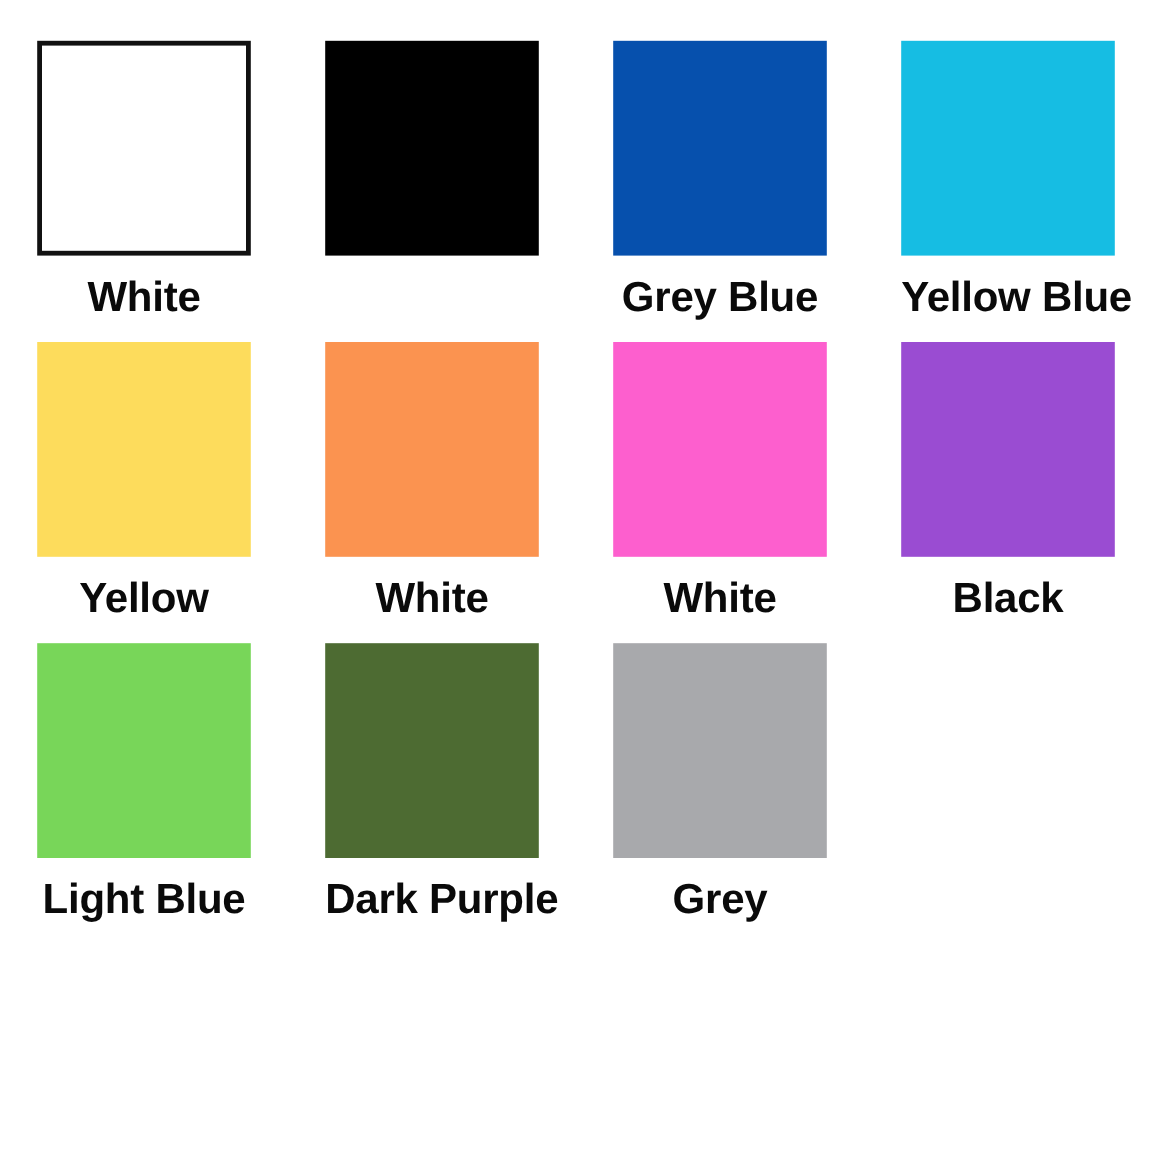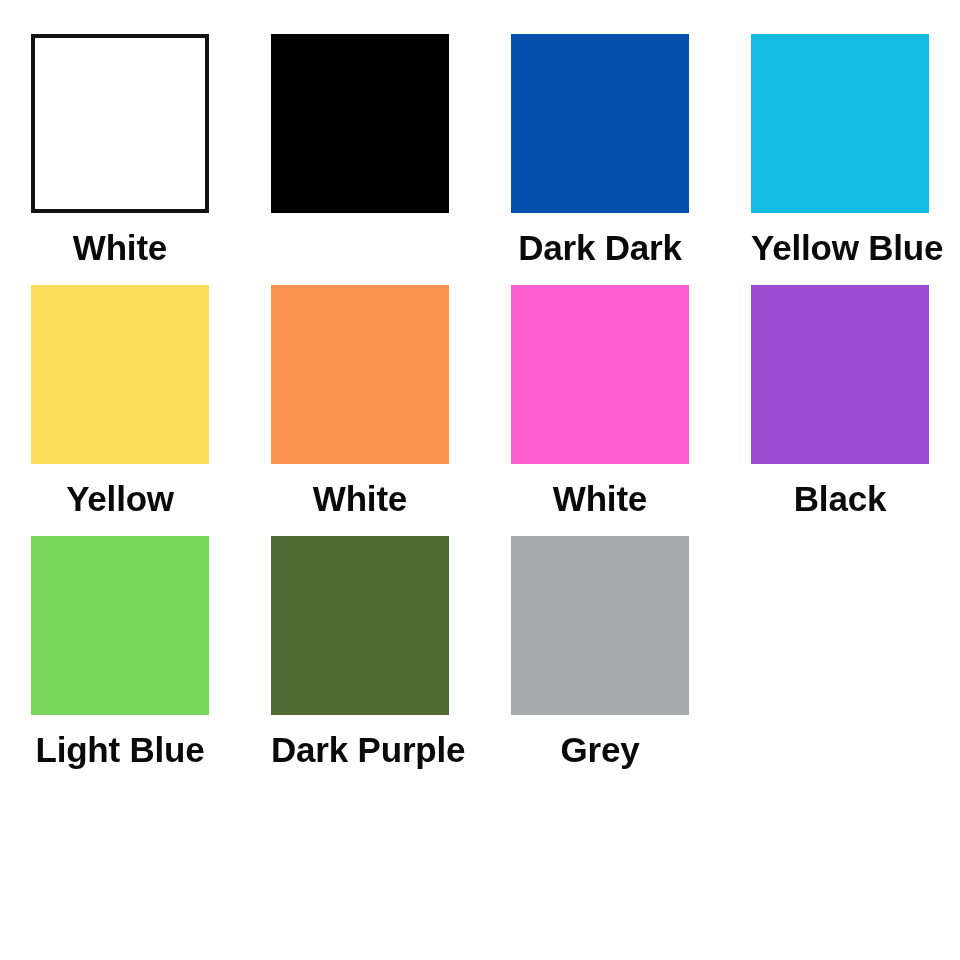--- a/index.html
+++ b/index.html
@@ -70,21 +70,21 @@
 <div id="swatch-grid">
     <div class="swatch-cell">
       <div class="swatch-chip outlined" style="background-color: rgb(255, 255, 255);"></div>
       <div class="swatch-label">White</div>
     </div>
     <div class="swatch-cell">
       <div class="swatch-chip" style="background-color: rgb(0, 0, 0);"></div>
     </div>
     <div class="swatch-cell">
       <div class="swatch-chip" style="background-color: rgb(6, 80, 173);"></div>
-      <div class="swatch-label wide">Dark Dark</div>
+      <div class="swatch-label wide">Grey Blue</div>
     </div>
     <div class="swatch-cell">
       <div class="swatch-chip" style="background-color: rgb(22, 189, 227);"></div>
       <div class="swatch-label wide">Yellow Blue</div>
     </div>
     <div class="swatch-cell">
       <div class="swatch-chip" style="background-color: rgb(253, 220, 92);"></div>
       <div class="swatch-label">Yellow</div>
     </div>
     <div class="swatch-cell">

